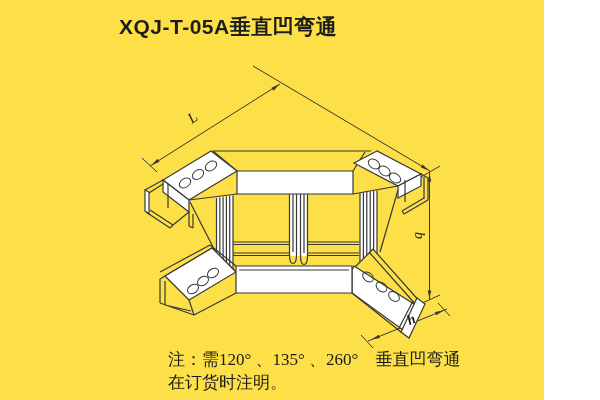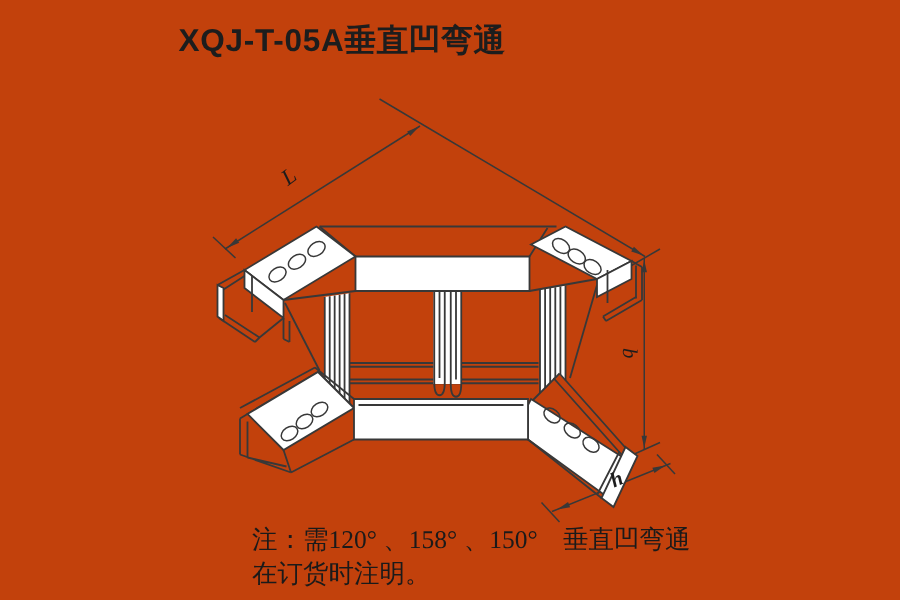--- a/index.html
+++ b/index.html
@@ -1,16 +1,16 @@
 <!DOCTYPE html>
 <html><head>
 <meta charset="utf-8">
 <style>
   html,body{margin:0;padding:0;background:#ffffff;}
-  .page{position:relative;width:600px;height:400px;background:#c2410c;overflow:hidden;
+  .page{position:relative;width:544px;height:400px;background:#fde047;overflow:hidden;
         font-family:"Liberation Sans",sans-serif;}
   .title{position:absolute;left:119px;top:13px;font-size:21px;font-weight:700;
          color:#1d1d1d;letter-spacing:0.5px;font-family:"Liberation Sans",sans-serif;}
   .drawing{position:absolute;left:0;top:0;}
   .note{position:absolute;left:168px;top:348px;font-size:17px;color:#1a1a1a;
         font-family:"Liberation Serif",serif;line-height:23px;white-space:nowrap;}
   .note .l2{}
   svg .ln{stroke:#383838;stroke-width:1.2;fill:none;}
   svg .thin{stroke:#383838;stroke-width:1;fill:none;}
   svg .wf{stroke:#383838;stroke-width:1.2;fill:#ffffff;}
@@ -127,17 +127,17 @@
       <polygon class="ar" points="443.5,310.4 436.3,315.3 434.9,311.9"></polygon>
       <polygon class="ar" points="371.5,339.6 380.1,338.1 378.7,334.7"></polygon>
     </g>
 
     <text class="dim" x="192" y="124" font-size="15" transform="rotate(-36 192 124)">L</text>
     <text class="dim" x="416" y="241" font-size="14" transform="rotate(90 420 236)">b</text>
     <text class="dim" x="407" y="324" font-size="14" font-weight="700" transform="rotate(-24 411 319)">h</text>
   </svg>
 
   <div class="note">
-    <div class="l1">注：需120° 、158° 、150°　垂直凹弯通</div>
+    <div class="l1">注：需120° 、135° 、260°　垂直凹弯通</div>
     <div class="l2">在订货时注明。</div>
   </div>
 
 </div>
 
 </body></html>

